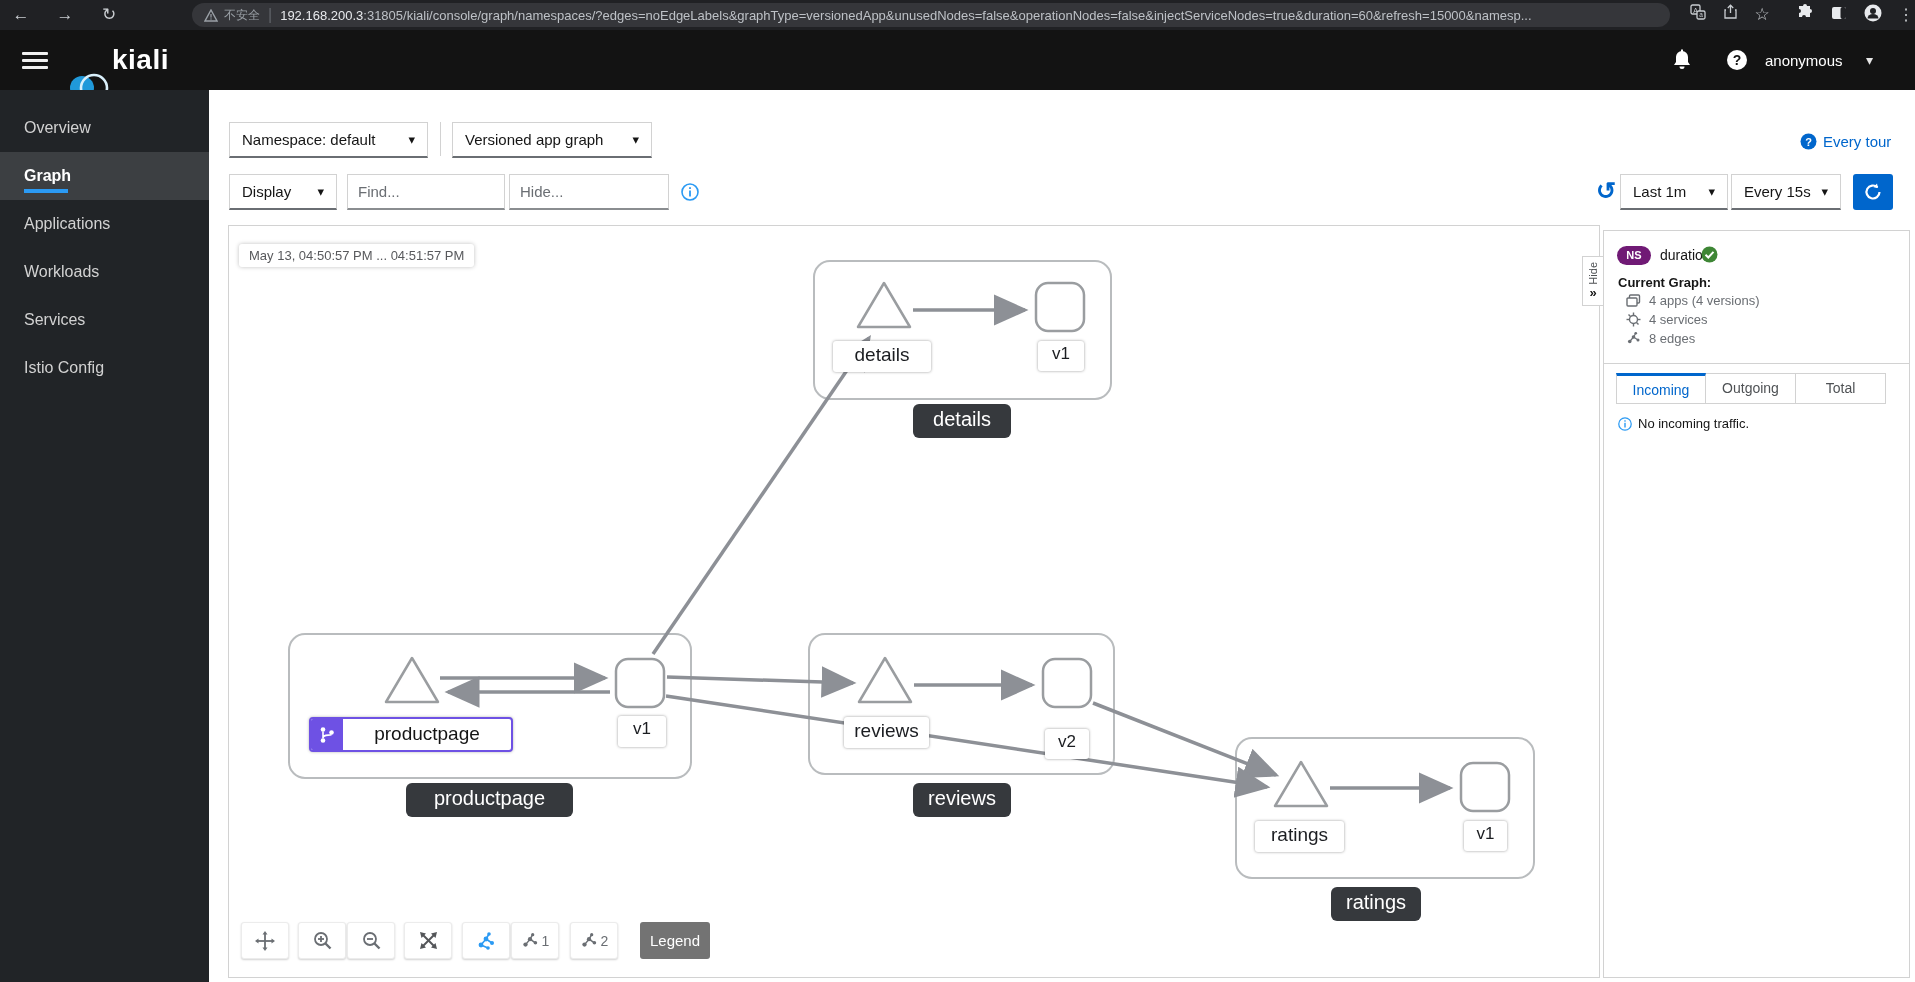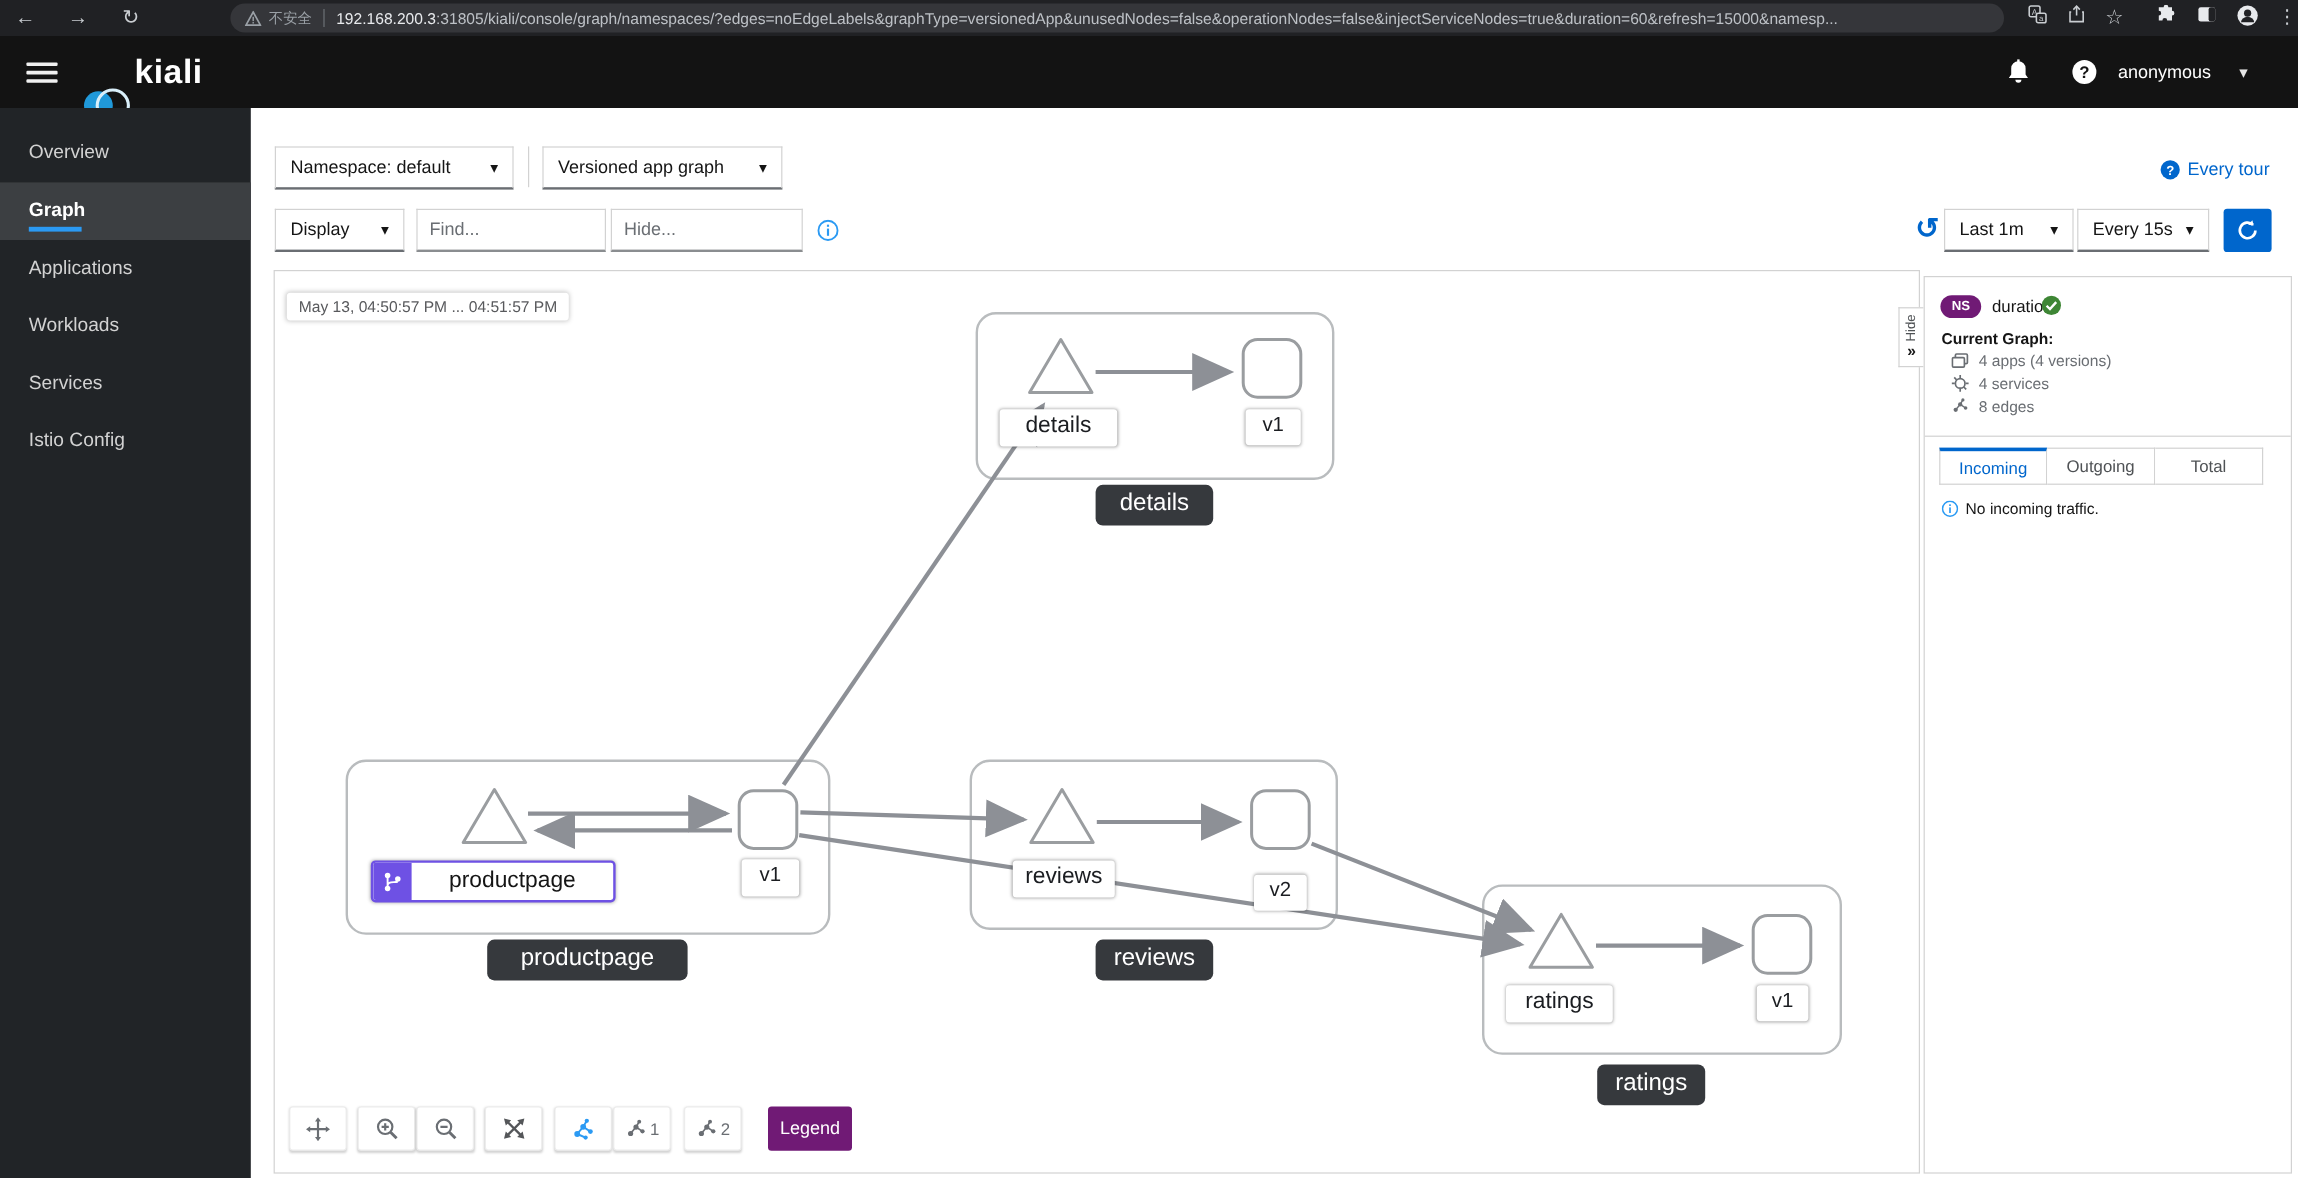--- a/index.html
+++ b/index.html
@@ -46,21 +46,21 @@
   #timestamp-chip { position:absolute; left:10px; top:18px; padding:4px 10px; background:#fff; border-radius:3px; box-shadow:0 0 4px rgba(0,0,0,0.25); color:#58595c; font-size:13px; }
   .chip { position:absolute; background:#fff; border-radius:3px; box-shadow:0 0 3px rgba(0,0,0,0.4); color:#1b1d21; text-align:center; font-size:19px; padding-top:3px; }
   .chip.sm { font-size:17px; }
   .gbadge { position:absolute; background:#36393d; color:#fff; border-radius:6px; text-align:center; font-size:20px; padding-top:4px; }
   #pp-label { position:absolute; left:80px; top:491px; width:204px; height:35px; background:#fff; border:2px solid #6e51e4; border-radius:4px; display:flex; align-items:stretch; overflow:hidden; box-shadow:0 0 3px rgba(0,0,0,0.3); }
   #pp-label .pbadge { width:32px; background:#6e51e4; display:flex; align-items:center; justify-content:center; }
   #pp-label .ptext { flex:1; text-align:center; font-size:19px; color:#151515; padding-top:4px; }
 
   .gbtn { position:absolute; width:48px; height:37px; top:696px; background:#fff; border:1px solid #ececec; box-shadow:0 1px 2px rgba(0,0,0,0.18); border-radius:3px; display:flex; align-items:center; justify-content:center; cursor:pointer; color:#6a6e73; }
   .gbtn .num { font-size:14px; color:#6a6e73; margin-left:3px; }
-  #legend-btn { position:absolute; left:411px; top:696px; width:70px; height:37px; background:#701a75; border:none; border-radius:3px; color:#fff; font-size:15px; display:flex; align-items:center; justify-content:center; cursor:pointer; }
+  #legend-btn { position:absolute; left:411px; top:696px; width:70px; height:37px; background:#737373; border:none; border-radius:3px; color:#fff; font-size:15px; display:flex; align-items:center; justify-content:center; cursor:pointer; }
 
   
   #hide-tab { position:absolute; left:1582px; top:256px; width:21px; height:50px; background:#fff; border:1px solid #d2d2d2; border-right:none; display:flex; flex-direction:column; align-items:center; justify-content:center; cursor:pointer; }
   #hide-tab .vtext { writing-mode:vertical-rl; transform:rotate(180deg); font-size:11px; color:#4f5255; }
   #hide-tab .chev { font-size:13px; color:#151515; font-weight:bold; }
 
   
   #side-panel { position:absolute; left:1603px; top:230px; width:307px; height:748px; background:#fff; border:1px solid #d2d2d2; }
   #ns-pill { position:absolute; left:13px; top:15px; width:34px; height:19px; background:#701a75; border-radius:10px; color:#fff; font-size:11px; font-weight:bold; text-align:center; line-height:19px; }
   #ns-name { position:absolute; left:56px; top:16px; font-size:14px; color:#151515; }

